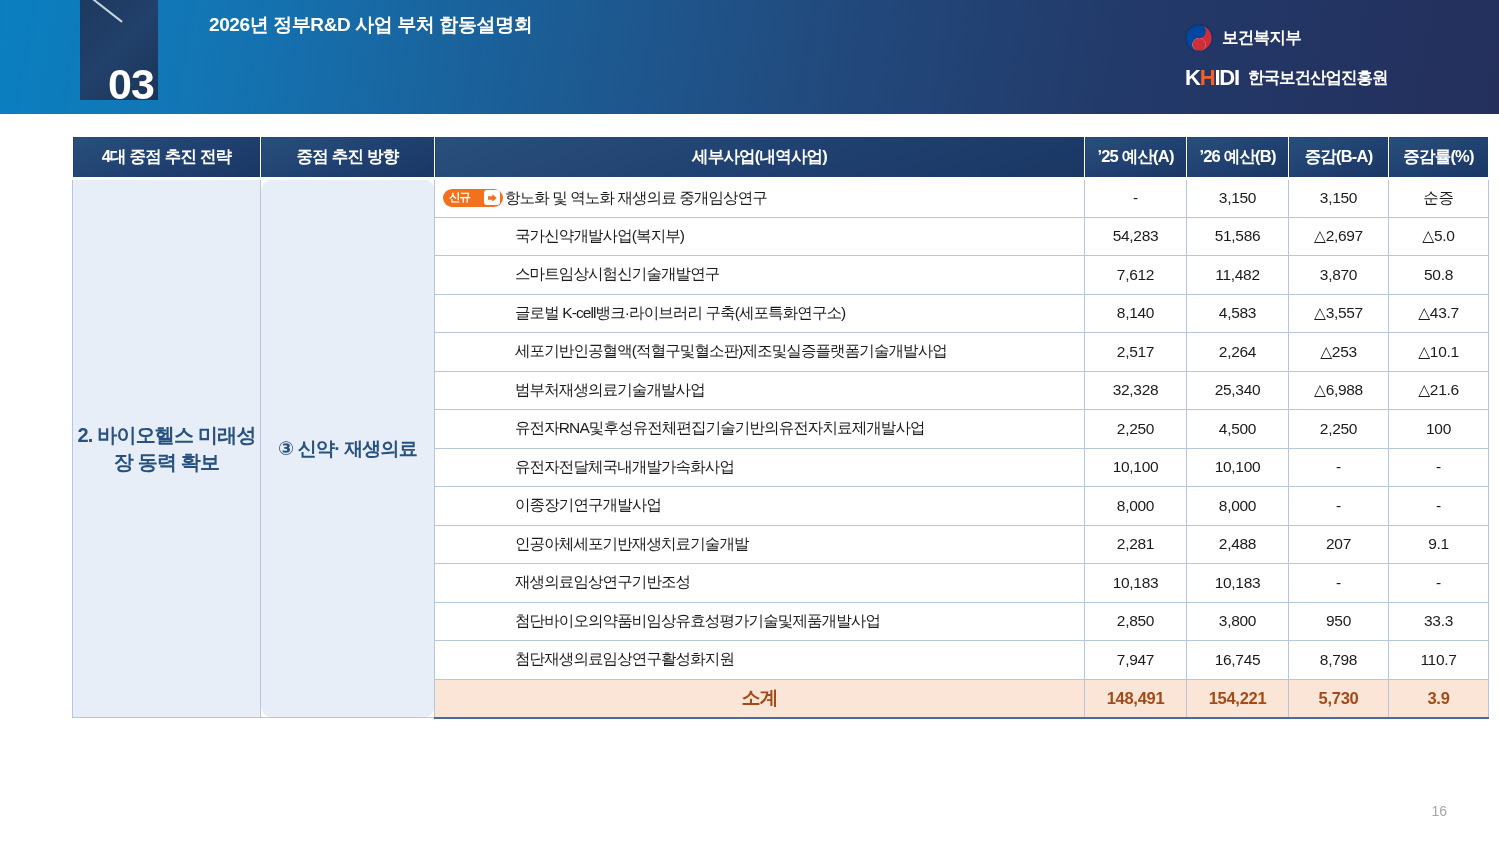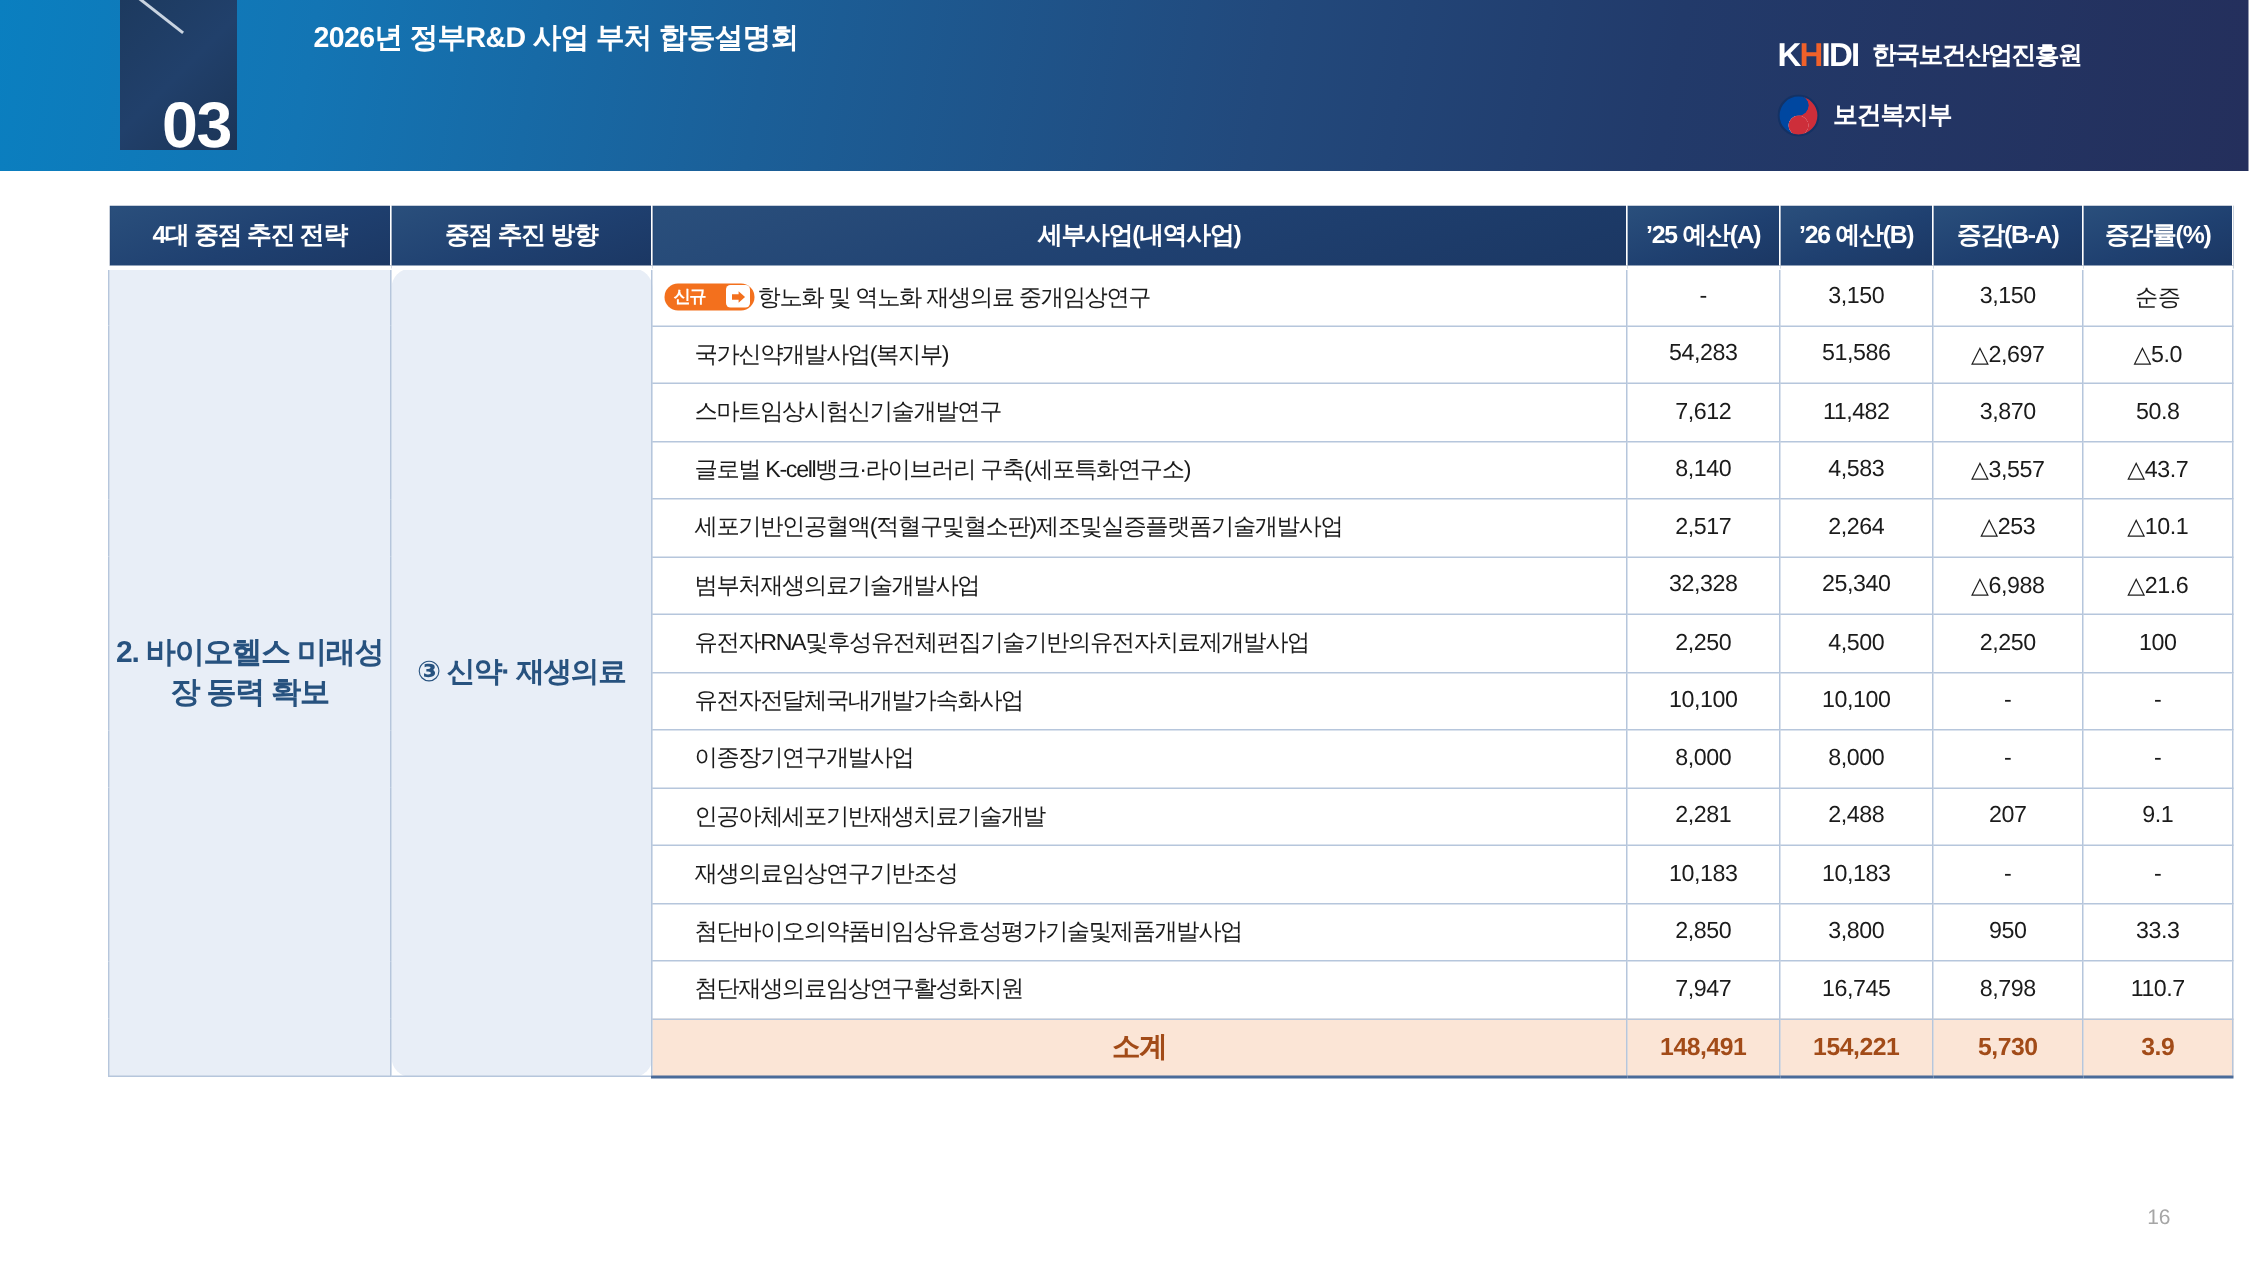--- a/index.html
+++ b/index.html
@@ -68,21 +68,21 @@
   }
   tbody tr:first-child td { border-top:2px solid #1f4070; }
   tbody tr:last-child td  { border-bottom:2px solid #4a6b99; }
 
   td.strategy, td.direction {
     background:#e8eef7; color:#27527f; font-weight:bold;
     font-size:20px; text-align:center; line-height:1.35; letter-spacing:-.8px;
     border-left:1px solid #b6c6dc;
   }
   td.direction { font-size:19px;border-radius:13px; }
-  td.prog { text-align:left; padding-left:28px; letter-spacing:-.9px; }
+  td.prog { text-align:left; padding-left:80px; letter-spacing:-.9px; }
   td.prog.badged { padding-left:8px; }
   td.num { text-align:center; letter-spacing:-.3px; }
 
   tr.subtotal td { background:#fbe5d6; color:#a24b18; font-weight:bold; }
   tr.subtotal td.prog { text-align:center; padding-left:0; font-size:19px; }
   tr.subtotal td.num { font-size:16.5px; }
 
   
   .badge-new {
     display:inline-flex; align-items:center; gap:14px;
@@ -107,34 +107,34 @@
 <body>
 
 <div class="header">
   <div class="hdr-badge">
     <div class="slash"></div>
     <div class="num">03</div>
   </div>
   <div class="hdr-kicker">2026년 정부R&amp;D 사업 부처 합동설명회</div>
 
   <div class="hdr-logos">
-    <div class="logo-row">
-      <span class="khidi"><span>K</span><span class="h">H</span><span>IDI</span></span>
-      <span class="khidi-text">한국보건산업진흥원</span>
-    </div>
     <div class="logo-row">
       <svg class="taegeuk" viewBox="0 0 40 40">
         <circle cx="20" cy="20" r="19" fill="#ffffff"></circle>
         <path d="M20 1a19 19 0 010 38 9.5 9.5 0 000-19 9.5 9.5 0 010-19z" fill="#cd2e3a"></path>
         <path d="M20 1a19 19 0 000 38 9.5 9.5 0 010-19 9.5 9.5 0 000-19z" fill="#0047a0"></path>
         <circle cx="20" cy="10.5" r="9.5" fill="#0047a0"></circle>
         <circle cx="20" cy="29.5" r="9.5" fill="#cd2e3a"></circle>
         <circle cx="20" cy="20" r="19" fill="none" stroke="#143264" stroke-width="2"></circle>
       </svg>
       <span class="logo-text">보건복지부</span>
+    </div>
+    <div class="logo-row">
+      <span class="khidi"><span>K</span><span class="h">H</span><span>IDI</span></span>
+      <span class="khidi-text">한국보건산업진흥원</span>
     </div>
   </div>
 </div>
 
 <div class="tablewrap">
   <table>
     <colgroup>
       <col style="width:188px">
         <col style="width:174px">
         <col style="width:650px">

